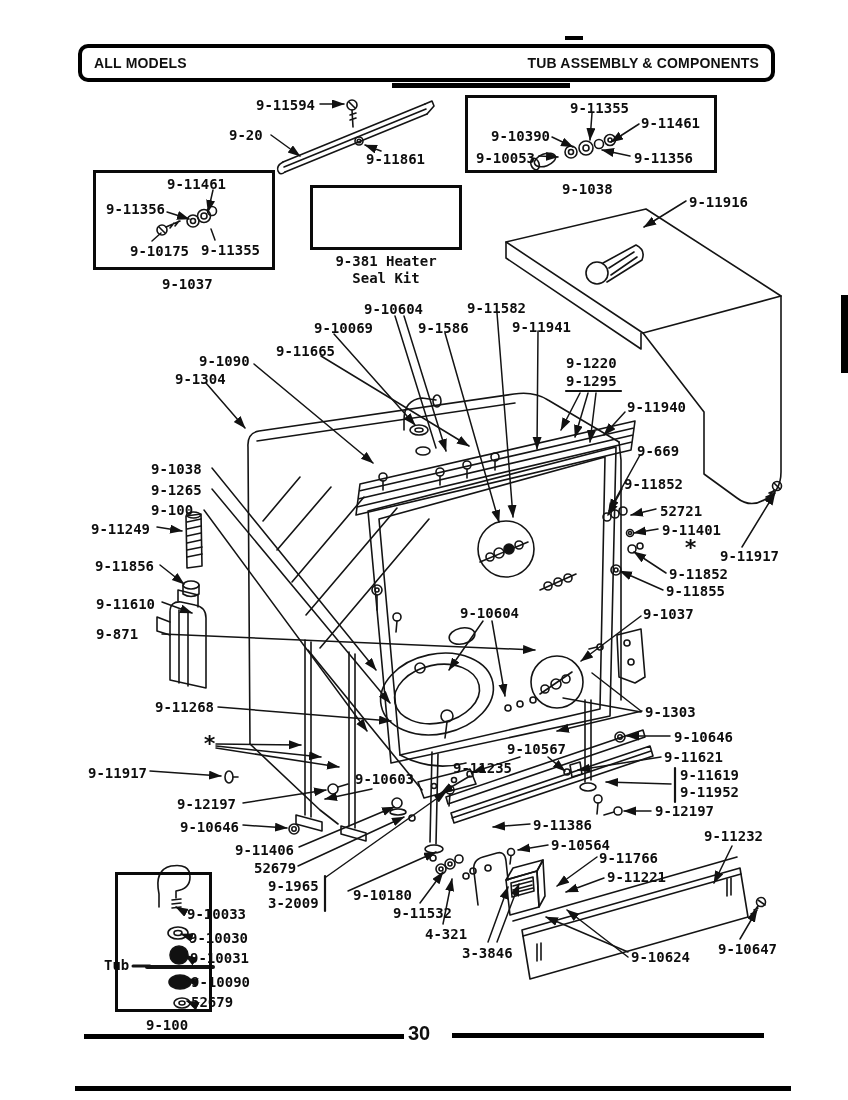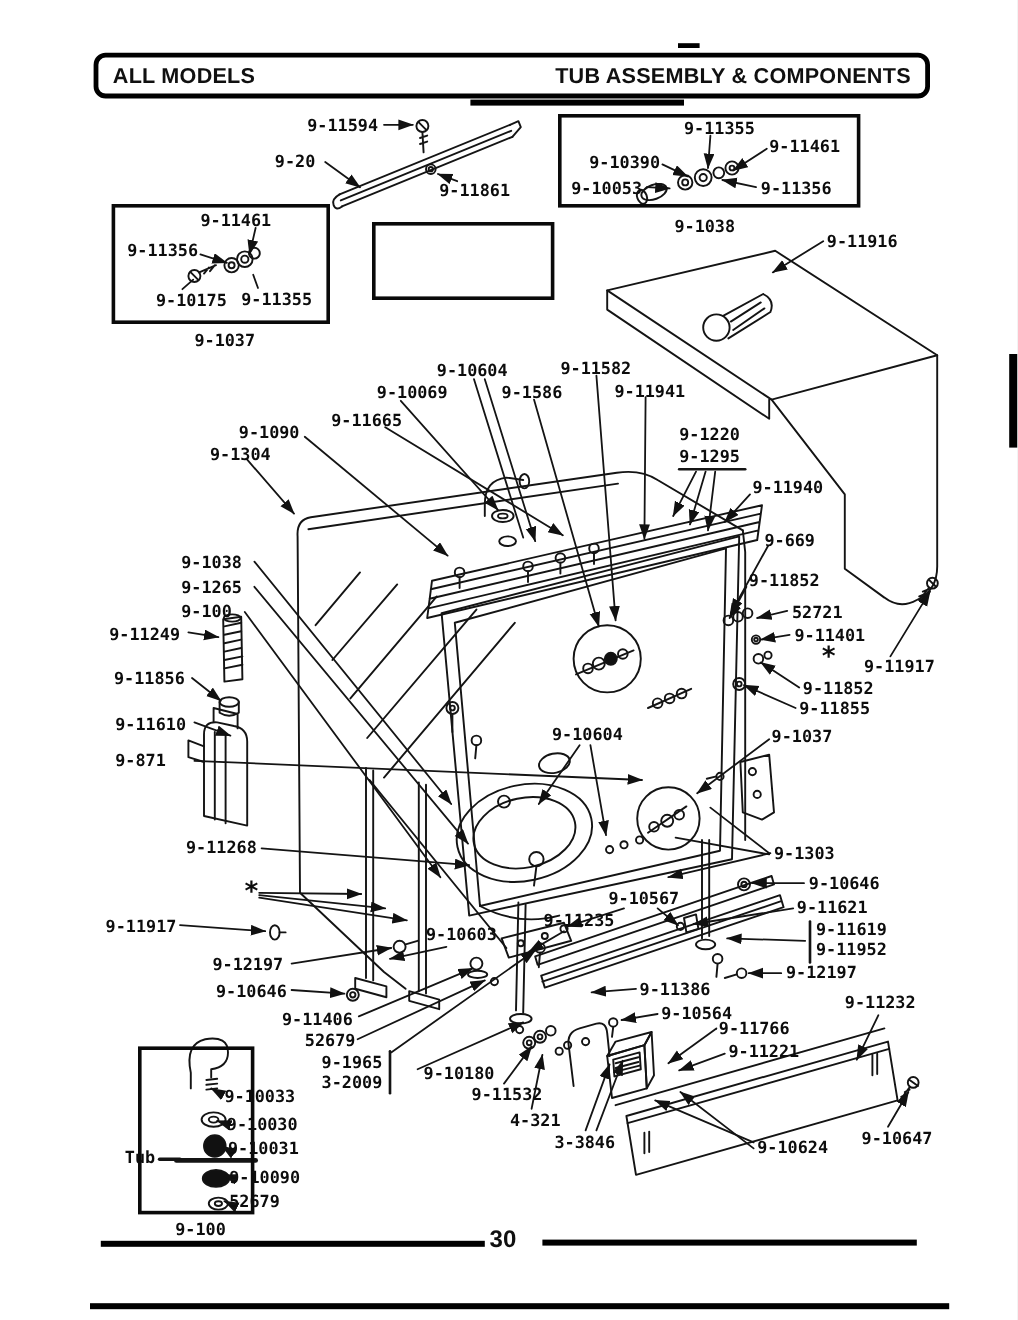--- a/index.html
+++ b/index.html
@@ -5,21 +5,21 @@
   html,body{margin:0;padding:0;background:#e8e8e8;}
   .page{position:relative;width:848px;height:1100px;background:#ffffff;overflow:hidden;
         font-family:"DejaVu Sans Mono",monospace;color:#101010;}
   svg.art{position:absolute;left:0;top:0;}
   .lbl{position:absolute;font:bold 14px/17px "DejaVu Sans Mono",monospace;color:#0d0d0d;
        white-space:pre;z-index:3;}
   .lbl.star{font-size:22px;line-height:16px;}
   .hdr{position:absolute;left:78px;top:44px;width:697px;height:38px;border:4px solid #000;
        border-radius:10px;box-sizing:border-box;display:flex;align-items:center;
        justify-content:space-between;padding:0 12px;z-index:3;
-       font-family:"Liberation Sans",sans-serif;font-weight:bold;font-size:18px;letter-spacing:0.2px;}
+       font-family:"Liberation Sans",sans-serif;font-weight:bold;font-size:14px;letter-spacing:0.2px;}
   .inset{position:absolute;border:3px solid #0a0a0a;box-sizing:border-box;z-index:2;background:transparent;}
   #kit-lines{position:absolute;left:310px;top:185px;width:152px;height:65px;z-index:3;
        padding:5px 0 0 8px;box-sizing:border-box;}
   #kit-lines div{font:bold 14px/18px "DejaVu Sans Mono",monospace;}
   #kit-caption{position:absolute;left:306px;top:253px;width:160px;text-align:center;z-index:3;}
   #kit-caption div{font:bold 14px/17px "DejaVu Sans Mono",monospace;}
   .bar{position:absolute;background:#000;z-index:2;}
   .pageno{position:absolute;left:408px;top:1022px;font-family:"Liberation Sans",sans-serif;
        font-weight:bold;font-size:20px;z-index:3;}
 </style>
@@ -350,20 +350,24 @@
     <span>TUB ASSEMBLY &amp; COMPONENTS</span>
   </div>
   <div class="bar" style="left:392px;top:83px;width:178px;height:5px;"></div>
   <div class="bar" style="left:565px;top:36px;width:18px;height:4px;"></div>
 
   <div class="inset" style="left:465px;top:95px;width:252px;height:78px;"></div>
   <div class="inset" style="left:93px;top:170px;width:182px;height:100px;"></div>
   <div class="inset" style="left:310px;top:185px;width:152px;height:65px;"></div>
   <div class="inset" style="left:115px;top:872px;width:97px;height:140px;"></div>
 
+  <div id="kit-caption">
+      <div>9-381 Heater</div>
+      <div>Seal Kit</div>
+    </div>
 
   <div>
       <div class="lbl" style="left: 256px; top: 97px;">9-11594</div>
       <div class="lbl" style="left: 229px; top: 127px;">9-20</div>
       <div class="lbl" style="left: 366px; top: 151px;">9-11861</div>
       <div class="lbl" style="left: 570px; top: 100px;">9-11355</div>
       <div class="lbl" style="left: 641px; top: 115px;">9-11461</div>
       <div class="lbl" style="left: 491px; top: 128px;">9-10390</div>
       <div class="lbl" style="left: 476px; top: 150px;">9-10053</div>
       <div class="lbl" style="left: 634px; top: 150px;">9-11356</div>

